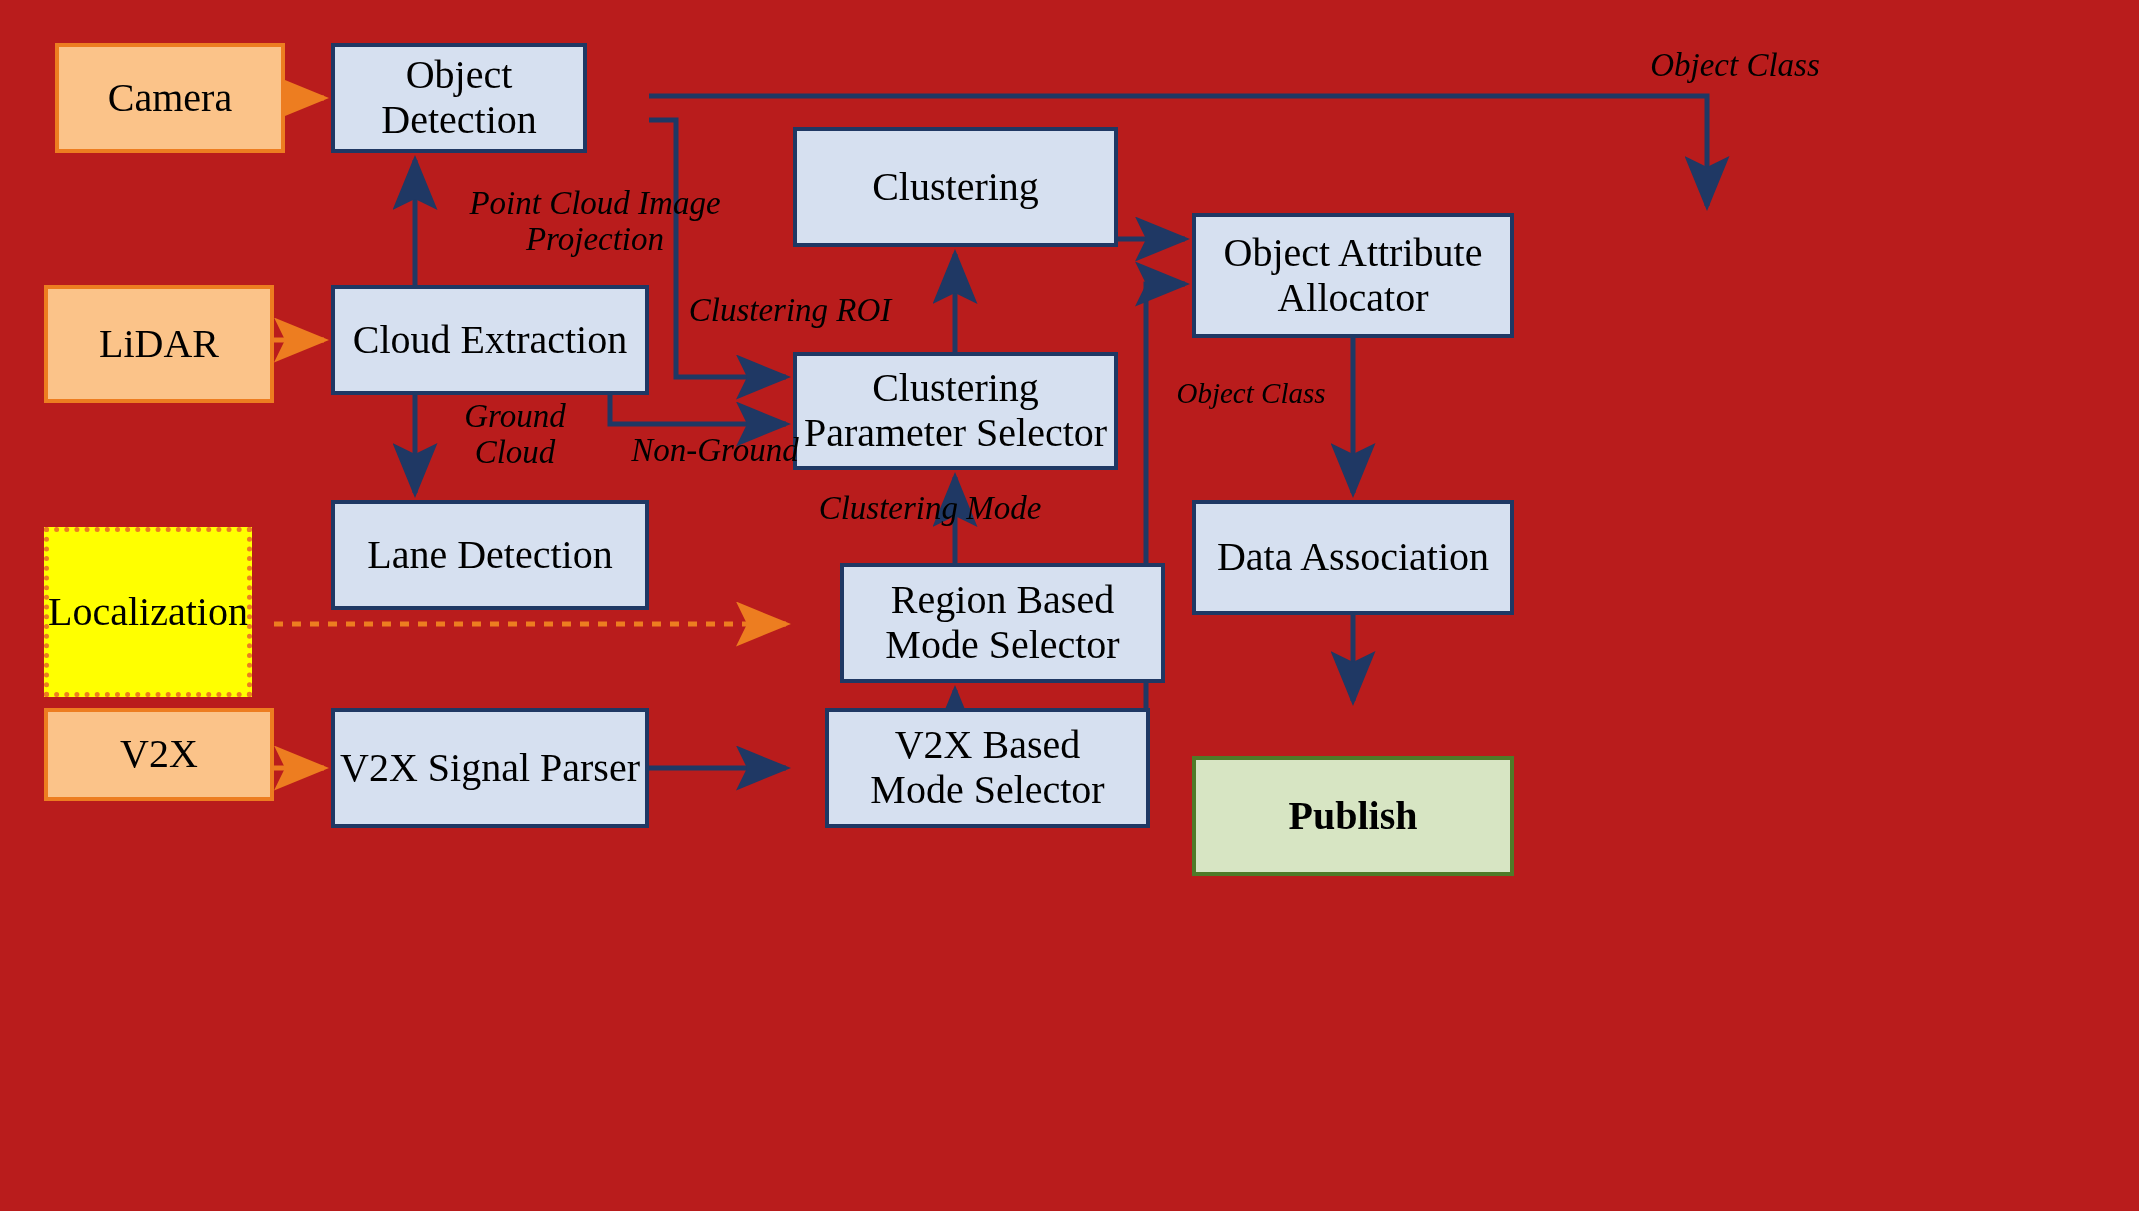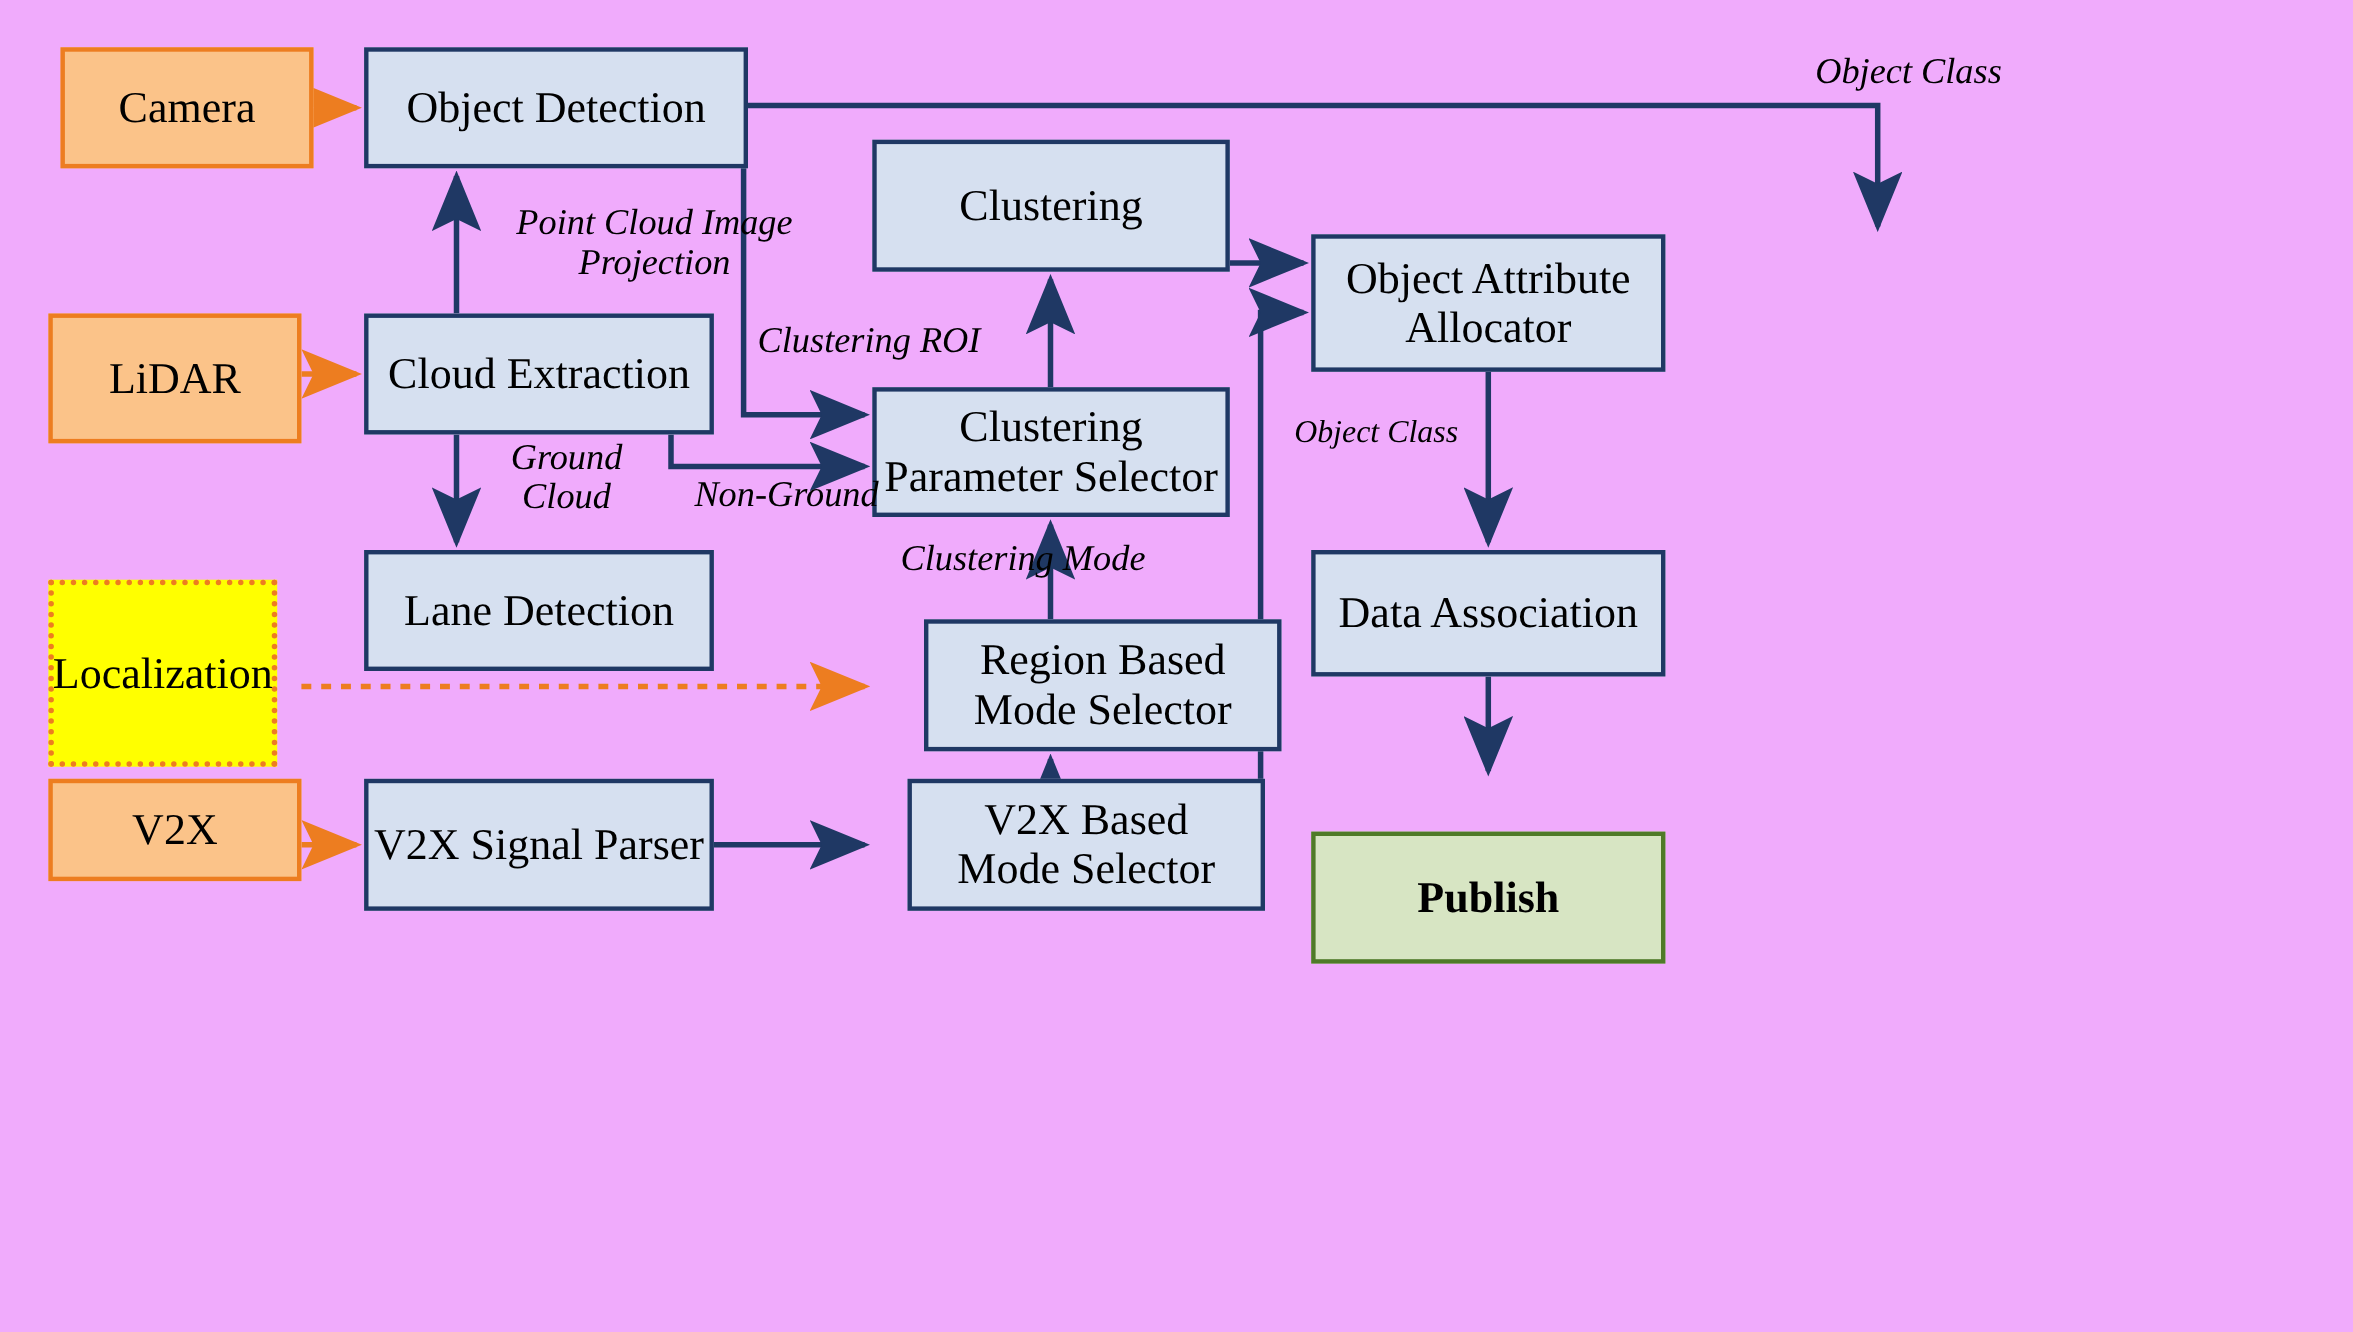--- a/index.html
+++ b/index.html
@@ -4,21 +4,21 @@
 <style>
   html, body {
     margin: 0;
     padding: 0;
     background: #ffffff;
   }
   #diagram-root {
     position: relative;
     width: 2139px;
     height: 1211px;
-    background: #f0abfc;
+    background: #b91c1c;
     font-family: "Liberation Serif", "DejaVu Serif", serif;
     overflow: hidden;
   }
   svg.layer {
     position: absolute;
     top: 0;
     left: 0;
     width: 2139px;
     height: 1211px;
   }
@@ -134,21 +134,21 @@
   </div>
 
   <div class="node node-yellow" style="left:44px; top:487px; width:208px; height:170px;margin-top:40px;">
     <span>Localization</span>
   </div>
 
   <div class="node node-orange" style="left:44px; top:708px; width:230px; height:93px;">
     <span>V2X</span>
   </div>
 
-  <div class="node node-blue" style="left:331px; top:43px; width:349px; height:110px;">
+  <div class="node node-blue" style="left:331px; top:43px; width:256px; height:110px;">
     <span>Object Detection</span>
   </div>
 
   <div class="node node-blue" style="left:331px; top:285px; width:318px; height:110px;">
     <span>Cloud Extraction</span>
   </div>
 
   <div class="node node-blue" style="left:331px; top:500px; width:318px; height:110px;">
     <span>Lane Detection</span>
   </div>

